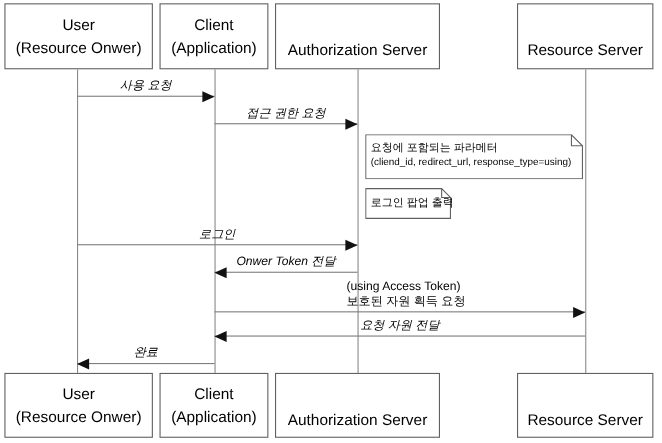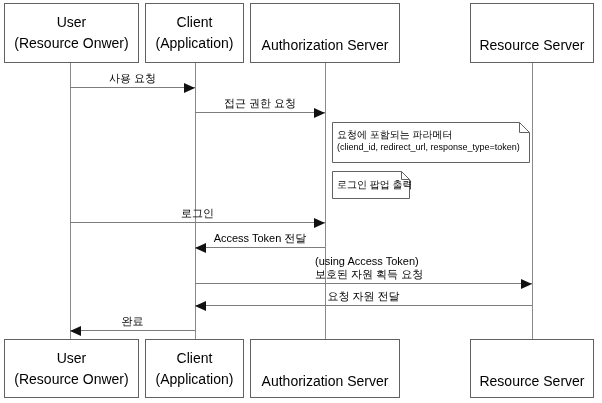--- a/index.html
+++ b/index.html
@@ -55,20 +55,21 @@
   .msg.dir-left  .head { left: 0;  border-right: 11px solid #111111; }
   .msg .msg-label {
     position: absolute;
     bottom: 2px;
     left: 50%;
     transform: translateX(-50%);
     white-space: nowrap;
     font-size: 11px;
     line-height: 13px;
     color: #000000;
+    font-style: italic;
   }
   .msg .msg-label-block {
     position: absolute;
     bottom: 2px;
     left: 120px;
     text-align: left;
     white-space: nowrap;
     font-size: 11px;
     line-height: 13px;
     color: #000000;
@@ -141,21 +142,21 @@
 
   <div class="msg dir-right" style="left:70px;top:222px;width:255px">
     <div class="line"></div>
     <div class="head"></div>
     <span class="msg-label">로그인</span>
   </div>
 
   <div class="msg dir-left" style="left:195px;top:247px;width:130px">
     <div class="line"></div>
     <div class="head"></div>
-    <span class="msg-label">Access Token 전달</span>
+    <span class="msg-label">Onwer Token 전달</span>
   </div>
 
   <div class="msg dir-right" style="left:195px;top:283px;width:337px">
     <div class="line"></div>
     <div class="head"></div>
     <div class="msg-label-block">
       <div>(using Access Token)</div>
       <div>보호된 자원 획득 요청</div>
     </div>
   </div>
@@ -172,21 +173,21 @@
     <span class="msg-label">완료</span>
   </div>
 
   <div class="note" style="left:332px;top:122px;width:198px;height:41px">
     <svg width="198" height="41" viewBox="0 0 198 41">
       <path d="M0.5,0.5 L187.5,0.5 L197.5,10.5 L197.5,40.5 L0.5,40.5 Z" fill="#ffffff" stroke="#616161" stroke-width="1"></path>
       <path d="M187.5,0.5 L187.5,10.5 L197.5,10.5" fill="none" stroke="#616161" stroke-width="1"></path>
     </svg>
     <div class="note-text">
       <div class="nt-l1">요청에 포함되는 파라메터</div>
-      <div class="nt-l2">(cliend_id, redirect_url, response_type=token)</div>
+      <div class="nt-l2">(cliend_id, redirect_url, response_type=using)</div>
     </div>
   </div>
 
   <div class="note small-note" style="left:332px;top:171px;width:78px;height:28px">
     <svg width="78" height="28" viewBox="0 0 78 28">
       <path d="M0.5,0.5 L69.5,0.5 L77.5,8.5 L77.5,27.5 L0.5,27.5 Z" fill="#ffffff" stroke="#616161" stroke-width="1"></path>
       <path d="M69.5,0.5 L69.5,8.5 L77.5,8.5" fill="none" stroke="#616161" stroke-width="1"></path>
     </svg>
     <div class="note-text">
       <div class="nt-l1">로그인 팝업 출력</div>

